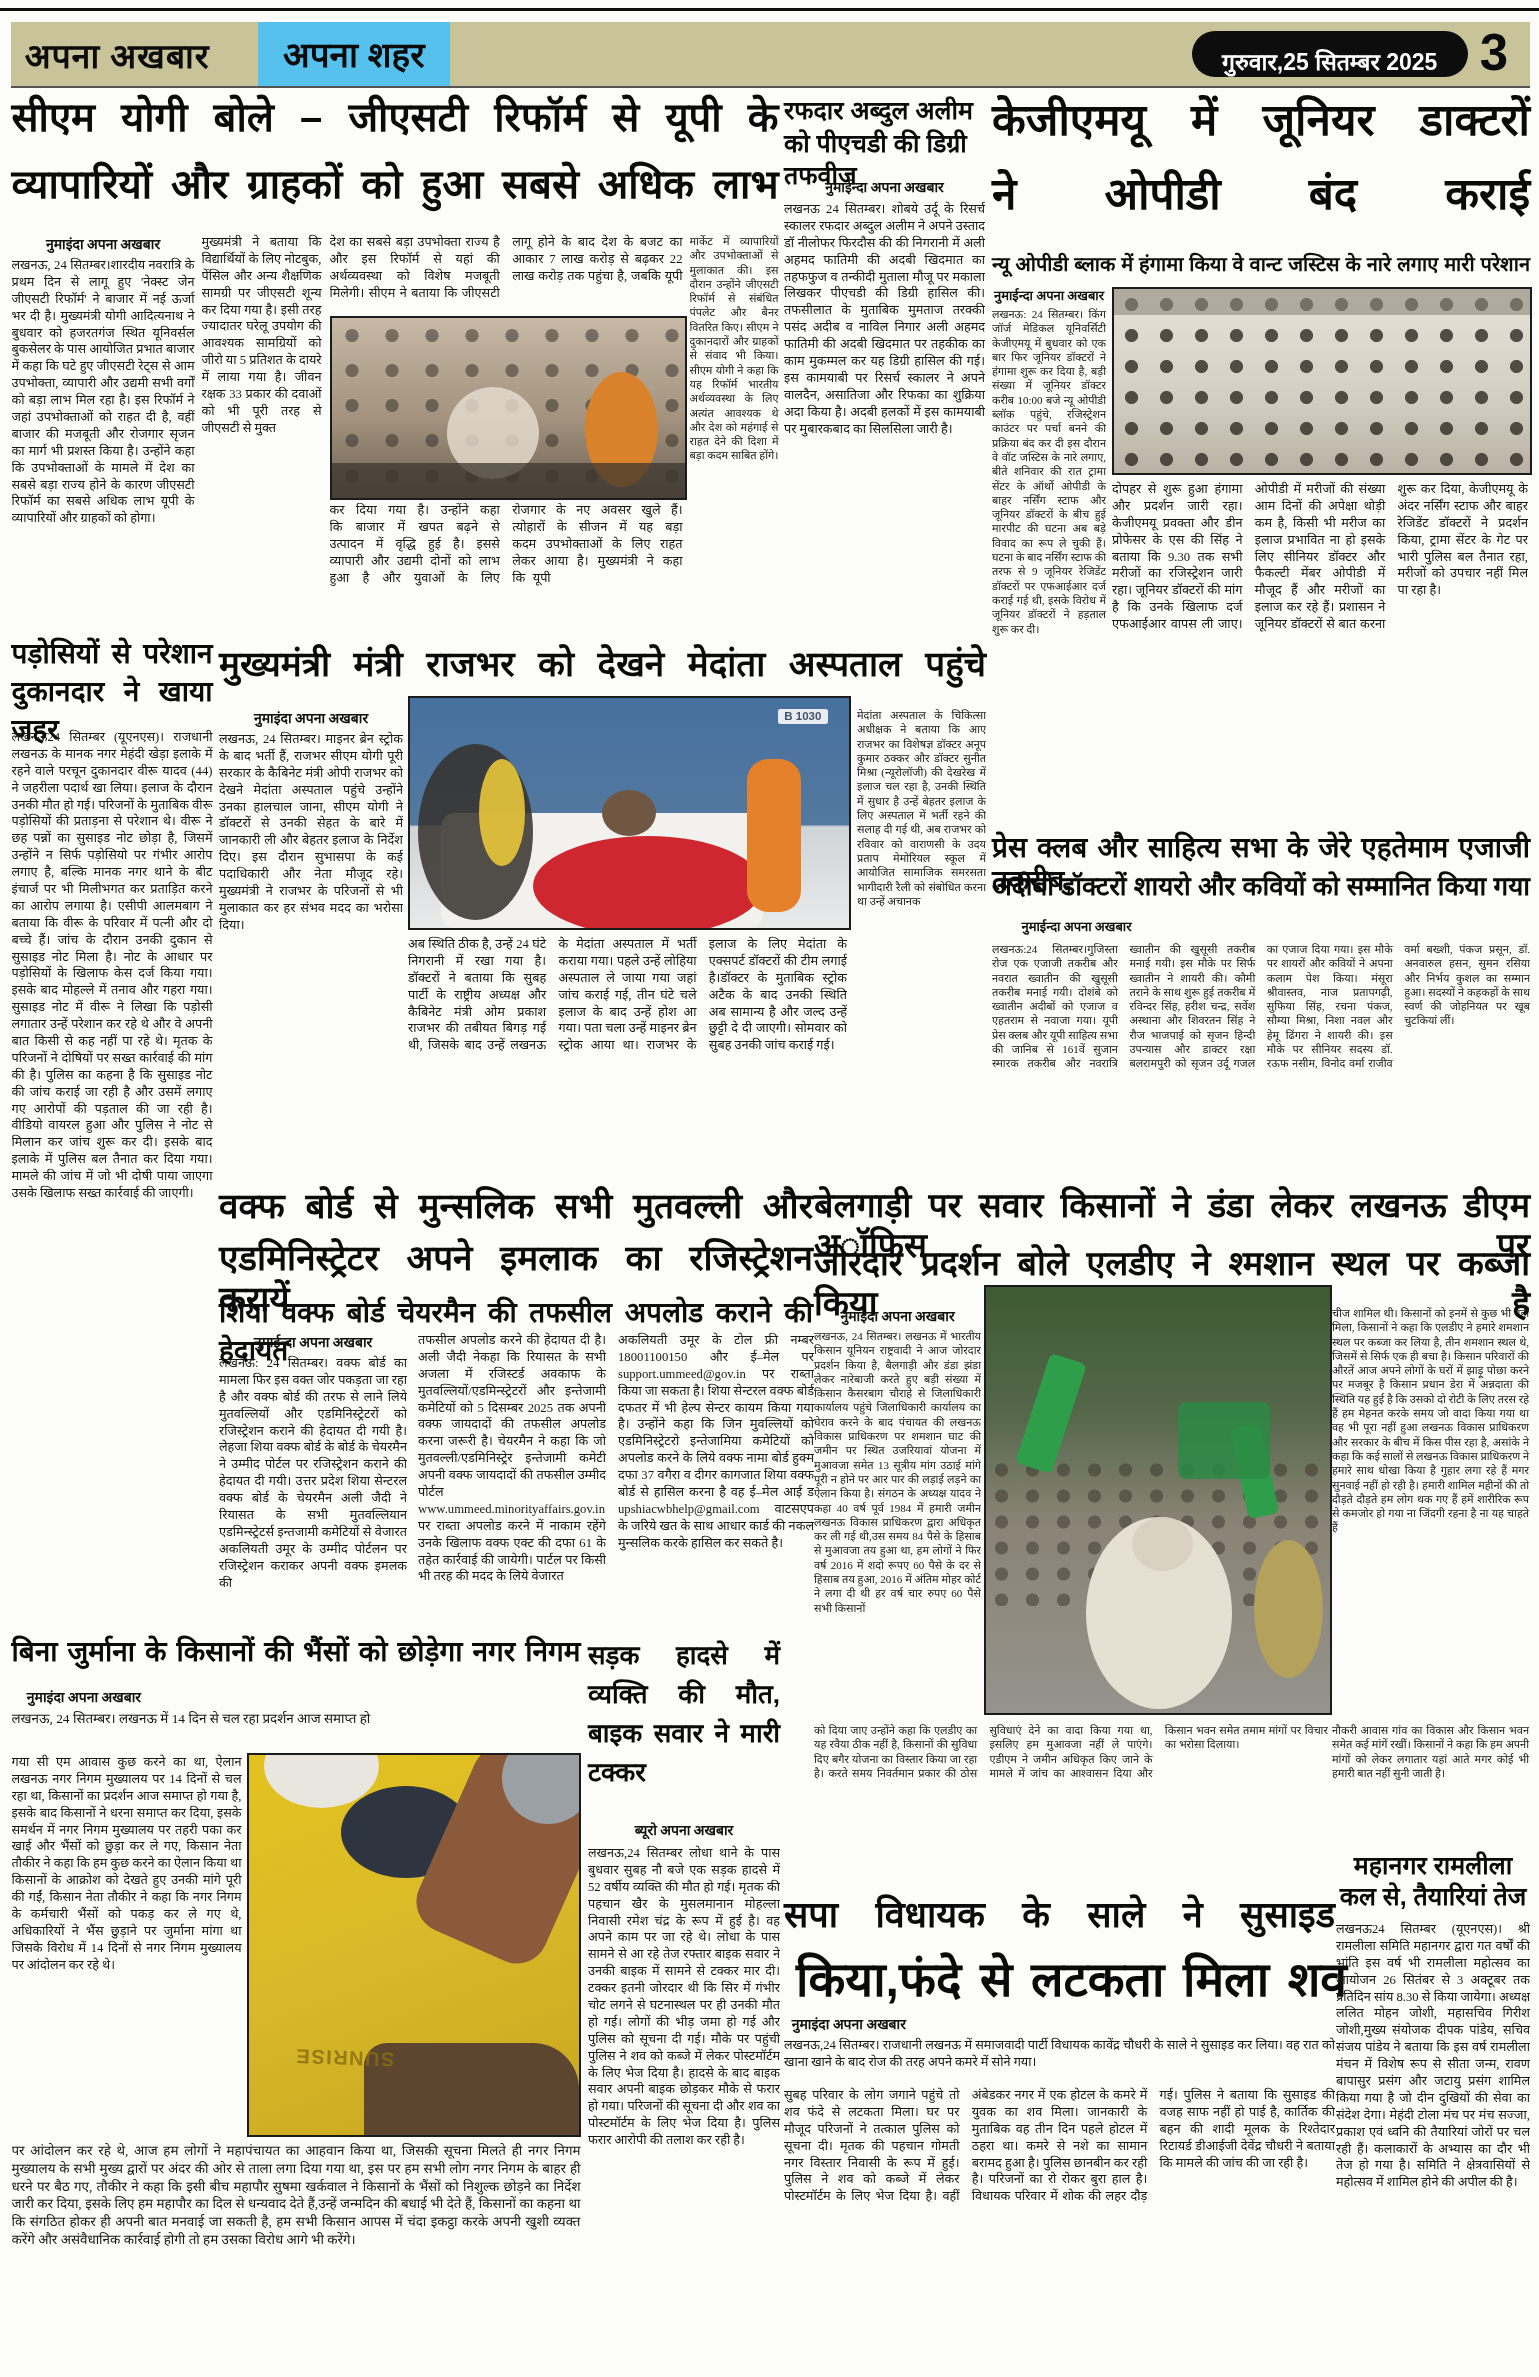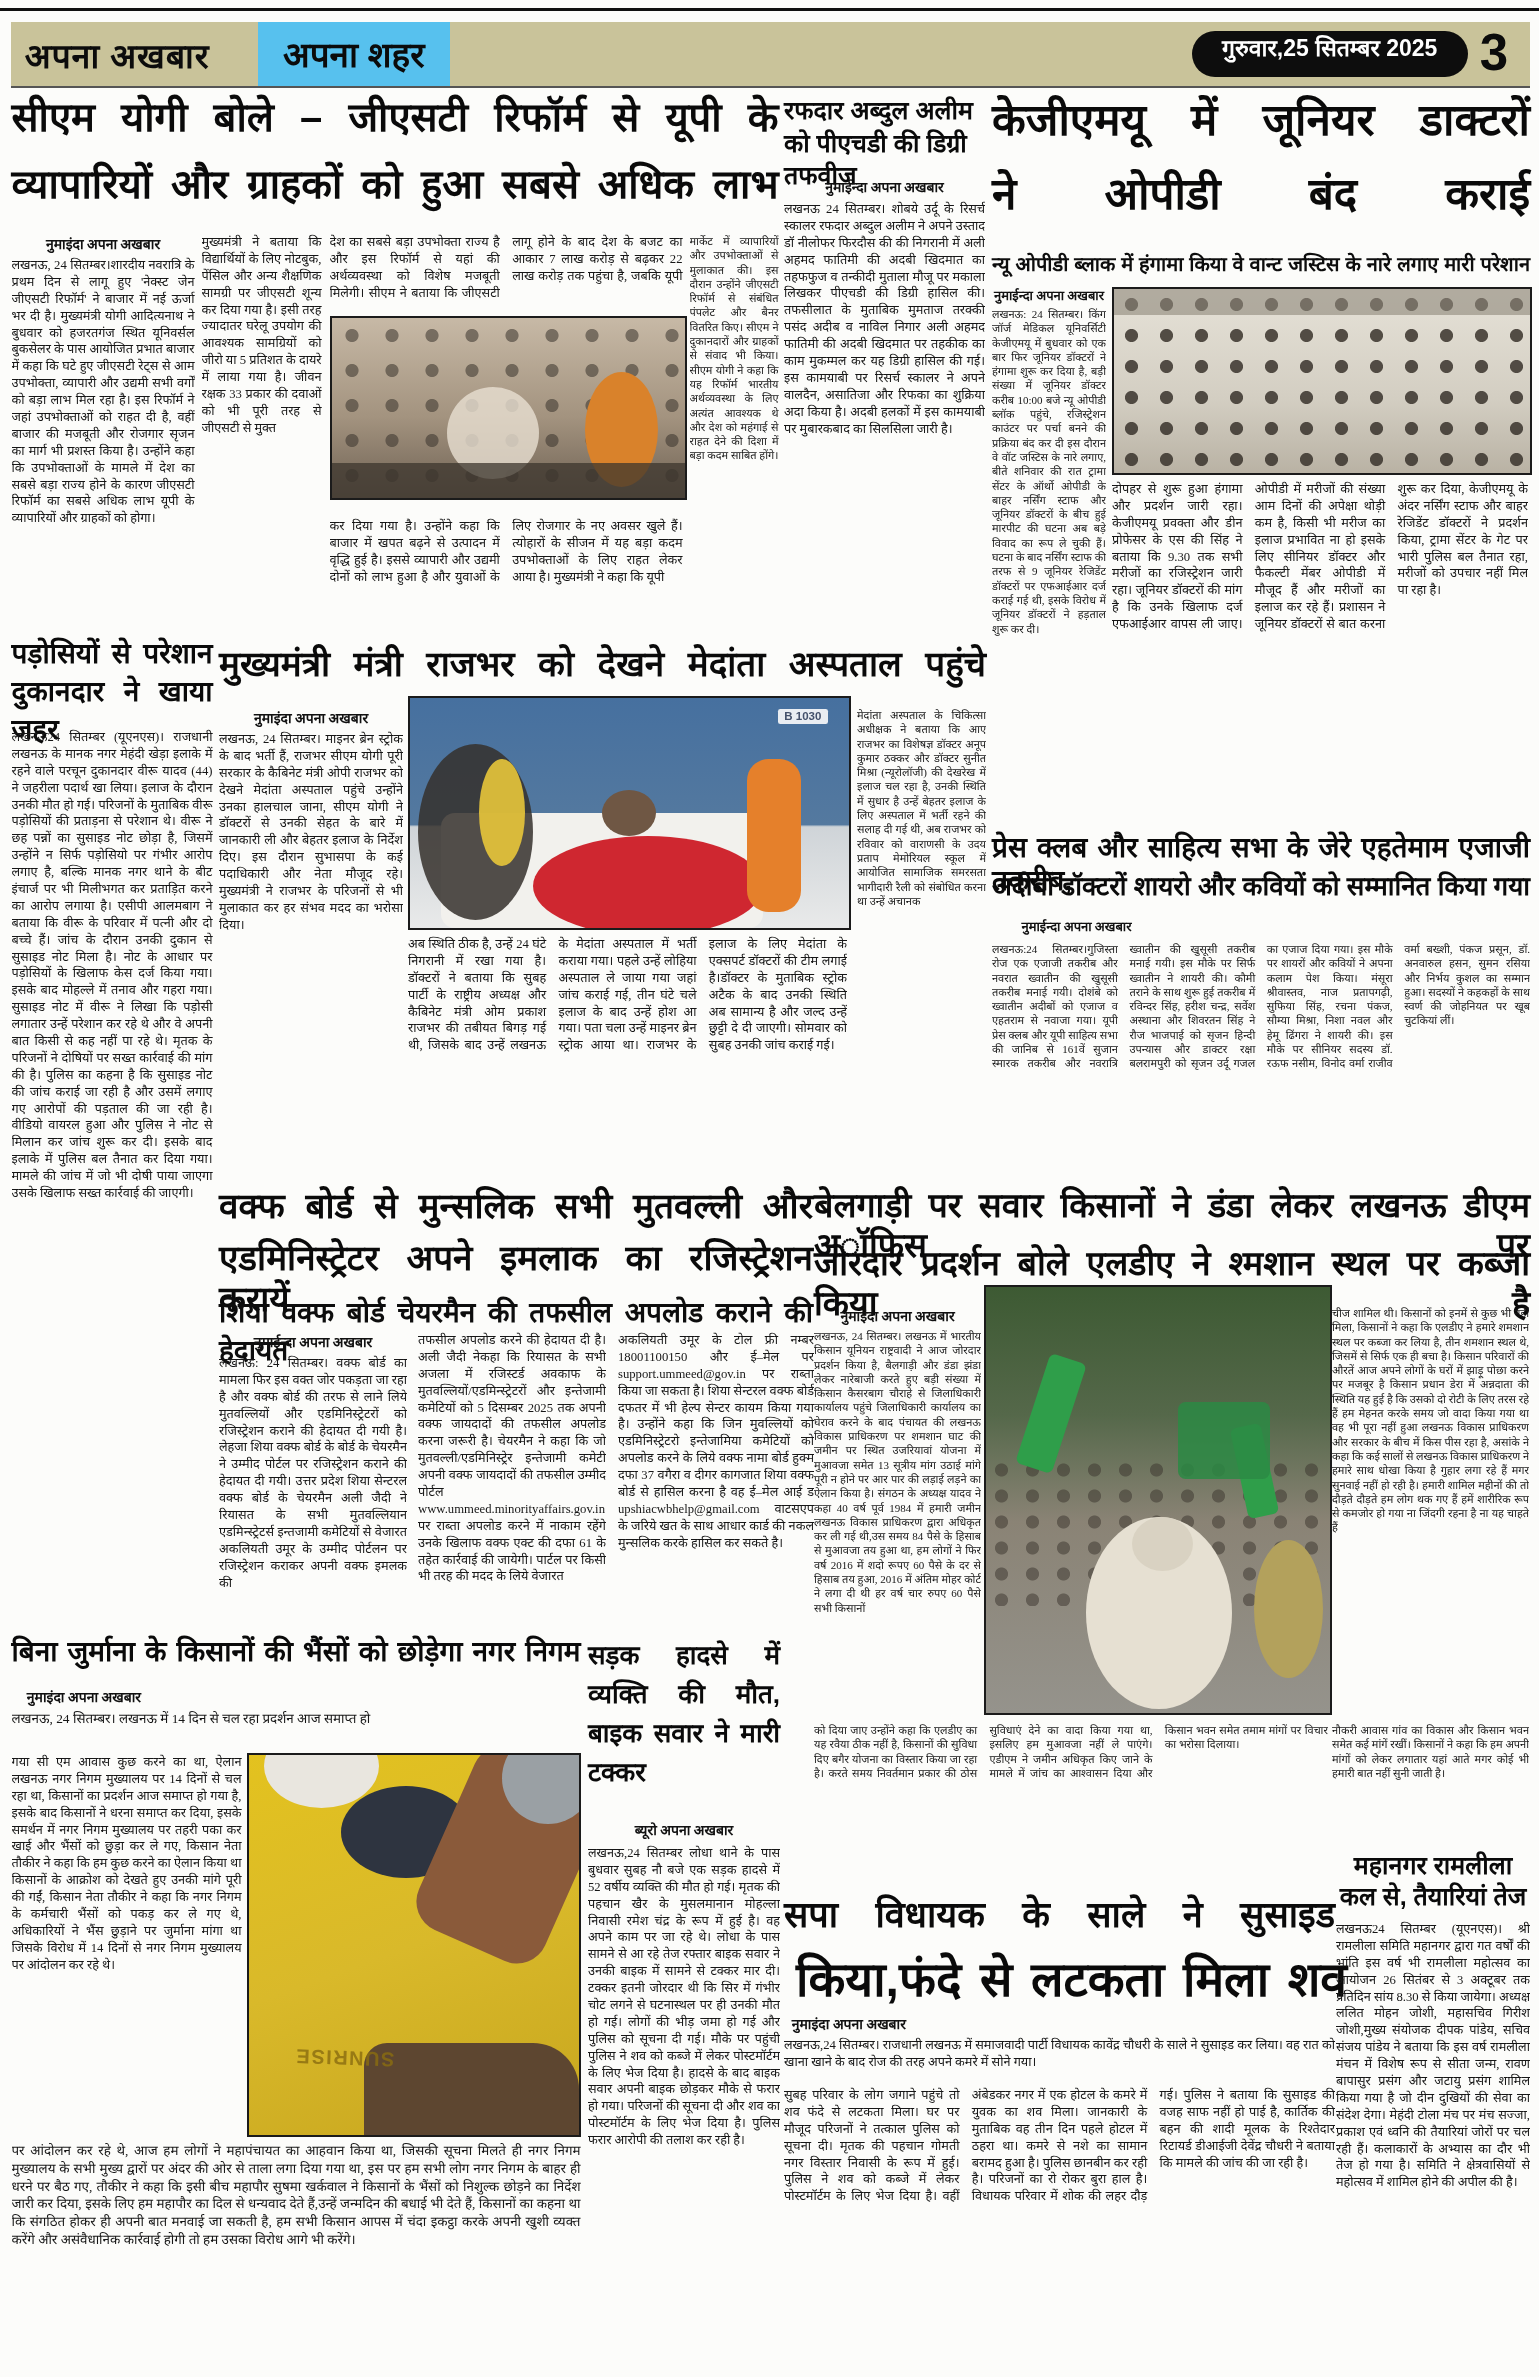--- a/index.html
+++ b/index.html
@@ -9,21 +9,21 @@
   .top-rule{position:absolute;left:0;top:7.7px;width:1540px;height:3.1px;background:#101010;}
   
   .masthead{position:absolute;left:10.7px;top:21.5px;width:1519px;height:64px;background:#c9c39a;
             border-bottom:2.3px solid #555;}
   .paper-name{position:absolute;left:14px;top:10.7px;font-family:"Liberation Sans",sans-serif;
               font-weight:900;font-size:34px;color:#0c0c0c;letter-spacing:0.8px;}
   .section-box{position:absolute;left:247px;top:0;width:192px;height:64px;background:#57c1ee;
                display:flex;align-items:center;justify-content:center;
                font-family:"Liberation Sans",sans-serif;font-weight:900;font-size:35px;color:#0b0b0b;}
   .date-pill{position:absolute;left:1181px;top:9.2px;width:276px;height:46px;background:#0d0d0d;
-             border-radius:23px;display:flex;align-items:flex-start;justify-content:center;
+             border-radius:23px;display:flex;align-items:flex-end;justify-content:center;
              color:#fff;font-family:"Liberation Sans",sans-serif;font-weight:700;font-size:23px;}
   .page-num{position:absolute;left:1469px;top:1.5px;font-family:"Liberation Sans",sans-serif;
             font-weight:900;font-size:51px;color:#0b0b0b;}
   
   .art{position:absolute;}
   .hl{font-family:"Liberation Sans",sans-serif;font-weight:900;color:#0a0a0a;line-height:1.18;}
   .jline{text-align:justify;text-align-last:justify;}
   .ctr{text-align:center;}
   .byline{font-weight:700;font-size:14px;text-align:center;color:#111;}
   .bt{font-size:12.7px;line-height:1.33;text-align:justify;overflow:hidden;color:#161616;}
@@ -67,21 +67,21 @@
     <div class="bt abs" style="left:0;top:163px;width:183px;height:374px;">लखनऊ, 24 सितम्बर।शारदीय नवरात्रि के प्रथम दिन से लागू हुए 'नेक्स्ट जेन जीएसटी रिफॉर्म' ने बाजार में नई ऊर्जा भर दी है। मुख्यमंत्री योगी आदित्यनाथ ने बुधवार को हजरतगंज स्थित यूनिवर्सल बुकसेलर के पास आयोजित प्रभात बाजार में कहा कि घटे हुए जीएसटी रेट्स से आम उपभोक्ता, व्यापारी और उद्यमी सभी वर्गों को बड़ा लाभ मिल रहा है। इस रिफॉर्म ने जहां उपभोक्ताओं को राहत दी है, वहीं बाजार की मजबूती और रोजगार सृजन का मार्ग भी प्रशस्त किया है। उन्होंने कहा कि उपभोक्ताओं के मामले में देश का सबसे बड़ा राज्य होने के कारण जीएसटी रिफॉर्म का सबसे अधिक लाभ यूपी के व्यापारियों और ग्राहकों को होगा।</div>
     <div class="bt abs" style="left:190px;top:140px;width:120px;height:397px;">मुख्यमंत्री ने बताया कि विद्यार्थियों के लिए नोटबुक, पेंसिल और अन्य शैक्षणिक सामग्री पर जीएसटी शून्य कर दिया गया है। इसी तरह ज्यादातर घरेलू उपयोग की आवश्यक सामग्रियों को जीरो या 5 प्रतिशत के दायरे में लाया गया है। जीवन रक्षक 33 प्रकार की दवाओं को भी पूरी तरह से जीएसटी से मुक्त</div>
     <div class="bt cols2 abs" style="left:318px;top:140px;width:353px;height:77px;">देश का सबसे बड़ा उपभोक्ता राज्य है और इस रिफॉर्म से यहां की अर्थव्यवस्था को विशेष मजबूती मिलेगी। सीएम ने बताया कि जीएसटी लागू होने के बाद देश के बजट का आकार 7 लाख करोड़ से बढ़कर 22 लाख करोड़ तक पहुंचा है, जबकि यूपी में यह 49 हजार करोड़ से बढ़कर 1.5 लाख करोड़ के ऊपर पहुंच चुका है।</div>
     <div class="ph" style="left:318px;top:222px;width:353px;height:180px;">
       <div class="rect" style="inset:0;background:linear-gradient(180deg,#c7b9a6 0%,#a3937f 55%,#6f6254 100%);"></div>
       <div class="dots" style="background-size:40px 35px;opacity:.55;"></div>
       <div class="blob" style="left:253px;top:54px;width:73px;height:115px;background:#d9822b;"></div>
       <div class="blob" style="left:115px;top:69px;width:92px;height:92px;background:#e8e0d2;opacity:.8;"></div>
       <div class="rect" style="left:0;bottom:0;width:100%;height:35px;background:#3c352e;opacity:.75;"></div>
     </div>
-    <div class="bt cols2 abs" style="left:318px;top:424px;width:353px;height:128px;">कर दिया गया है। उन्होंने कहा कि बाजार में खपत बढ़ने से उत्पादन में वृद्धि हुई है। इससे व्यापारी और उद्यमी दोनों को लाभ हुआ है और युवाओं के लिए रोजगार के नए अवसर खुले हैं। त्योहारों के सीजन में यह बड़ा कदम उपभोक्ताओं के लिए राहत लेकर आया है। मुख्यमंत्री ने कहा कि यूपी</div>
+    <div class="bt cols2 abs" style="left:318px;top:409px;width:353px;height:128px;font-family:Liberation Mono, monospace;">कर दिया गया है। उन्होंने कहा कि बाजार में खपत बढ़ने से उत्पादन में वृद्धि हुई है। इससे व्यापारी और उद्यमी दोनों को लाभ हुआ है और युवाओं के लिए रोजगार के नए अवसर खुले हैं। त्योहारों के सीजन में यह बड़ा कदम उपभोक्ताओं के लिए राहत लेकर आया है। मुख्यमंत्री ने कहा कि यूपी</div>
     <div class="bt bt-s abs" style="left:678px;top:140px;width:89px;height:397px;">मार्केट में व्यापारियों और उपभोक्ताओं से मुलाकात की। इस दौरान उन्होंने जीएसटी रिफॉर्म से संबंधित पंपलेट और बैनर वितरित किए। सीएम ने दुकानदारों और ग्राहकों से संवाद भी किया। सीएम योगी ने कहा कि यह रिफॉर्म भारतीय अर्थव्यवस्था के लिए अत्यंत आवश्यक थे और देश को महंगाई से राहत देने की दिशा में बड़ा कदम साबित होंगे।</div>
   </div>
 
   <div class="art" style="left:784px;top:94px;width:201px;height:537px;">
     <div class="hl abs" style="left:0;top:0;width:201px;font-size:25px;line-height:1.3;">रफदार अब्दुल अलीम को पीएचडी की डिग्री तफवीज</div>
     <div class="byline abs" style="left:0;top:83px;width:201px;">नुमाईन्दा अपना अखबार</div>
     <div class="bt abs" style="left:0;top:107px;width:201px;height:429px;">लखनऊ 24 सितम्बर। शोबये उर्दू के रिसर्च स्कालर रफदार अब्दुल अलीम ने अपने उस्ताद डॉ नीलोफर फिरदौस की की निगरानी में अली अहमद फातिमी की अदबी खिदमात का तहफफुज व तन्कीदी मुताला मौजू पर मकाला लिखकर पीएचडी की डिग्री हासिल की। तफसीलात के मुताबिक मुमताज तरक्की पसंद अदीब व नाविल निगार अली अहमद फातिमी की अदबी खिदमात पर तहकीक का काम मुकम्मल कर यह डिग्री हासिल की गई। इस कामयाबी पर रिसर्च स्कालर ने अपने वालदैन, असातिजा और रिफका का शुक्रिया अदा किया है। अदबी हलकों में इस कामयाबी पर मुबारकबाद का सिलसिला जारी है।</div>
   </div>
 
   <div class="art" style="left:992px;top:94px;width:538px;height:735px;">

